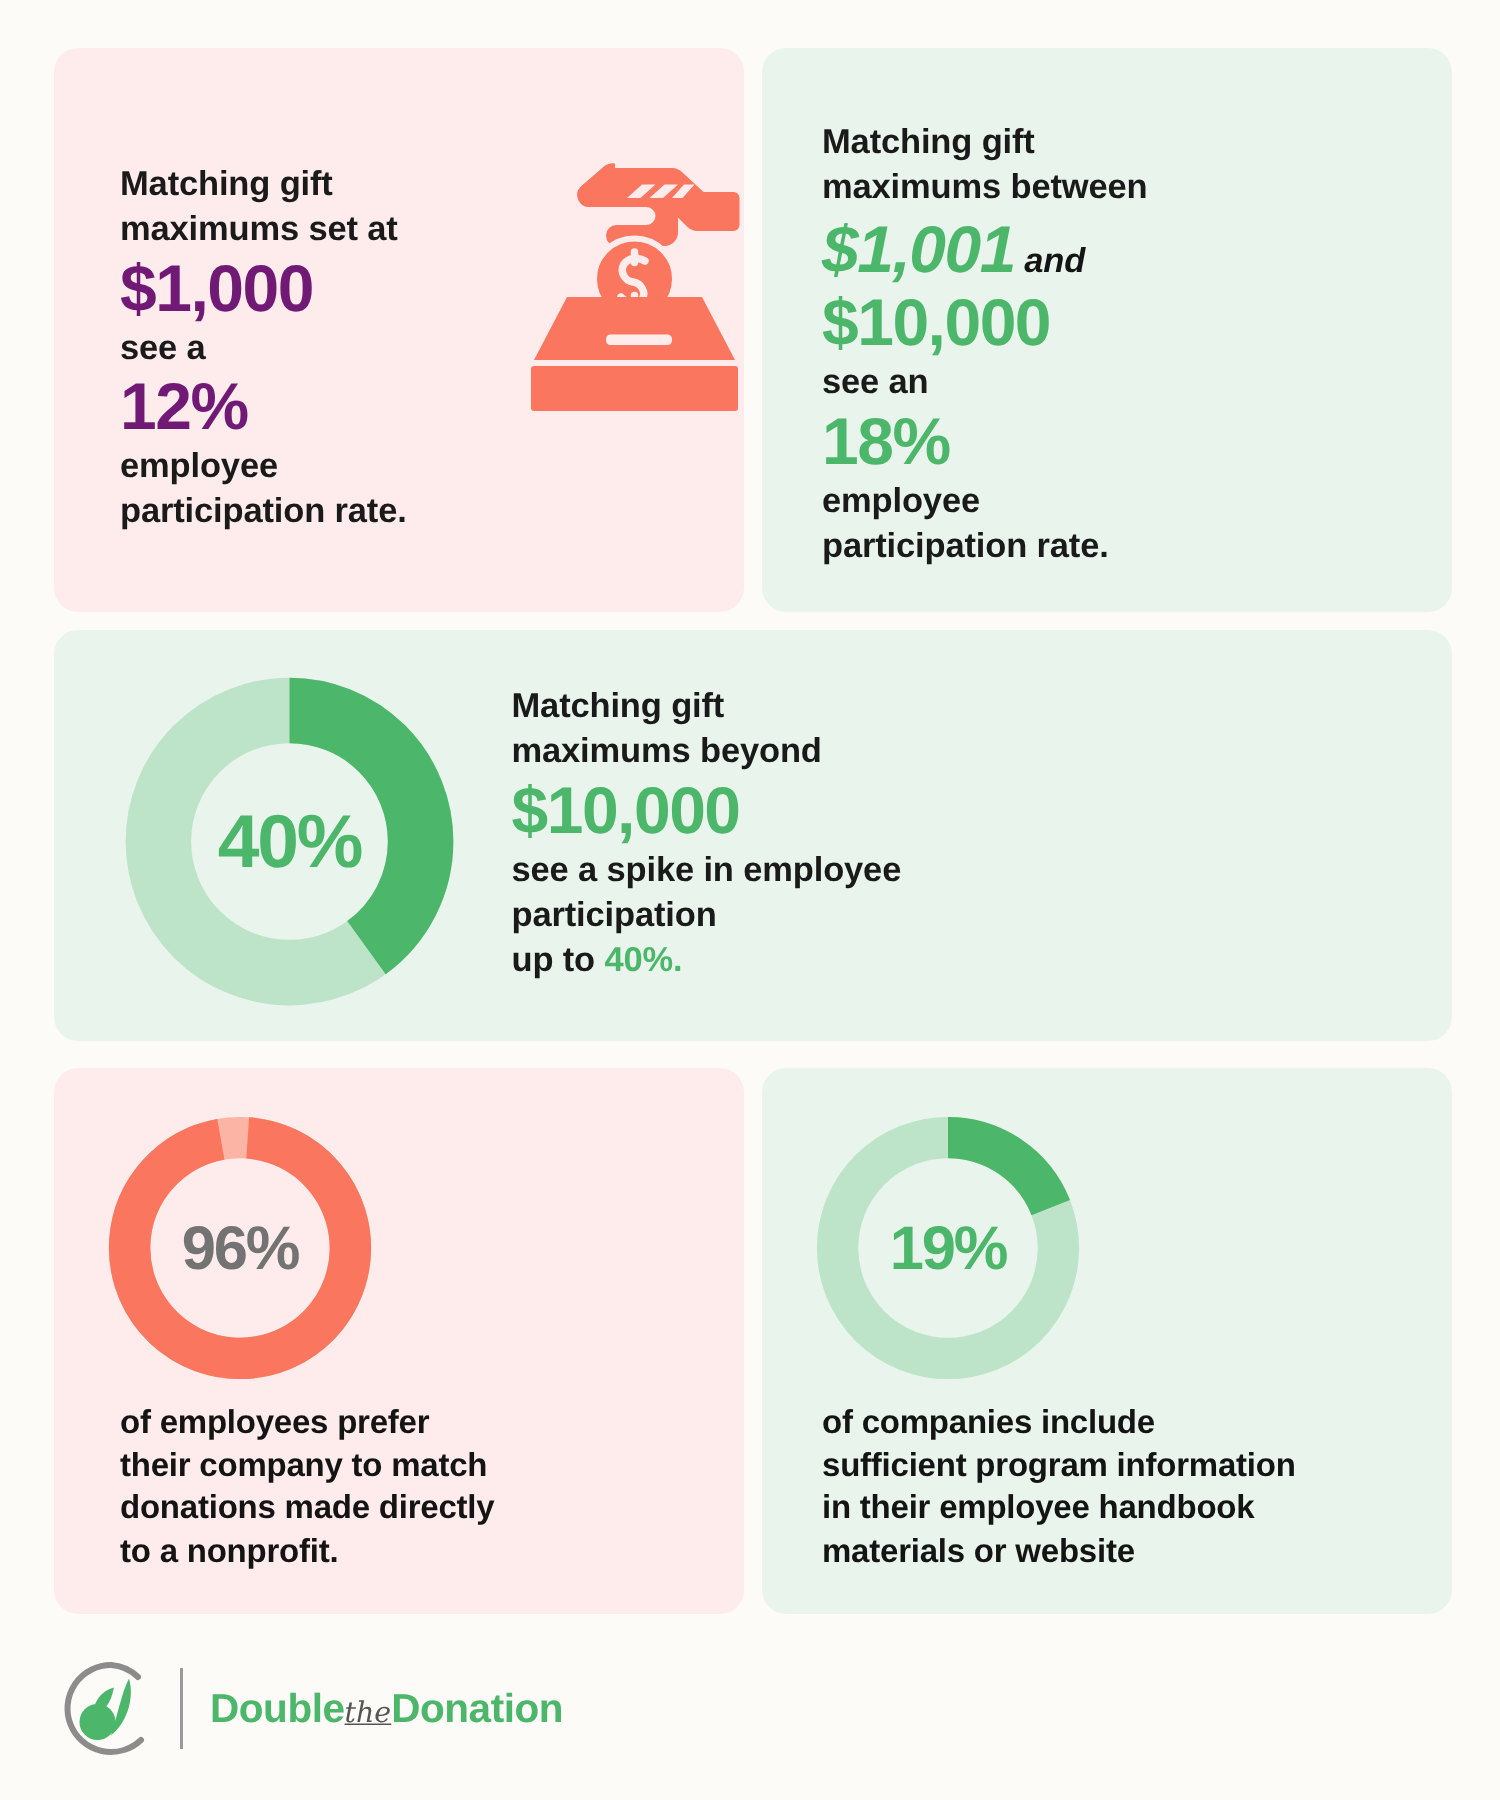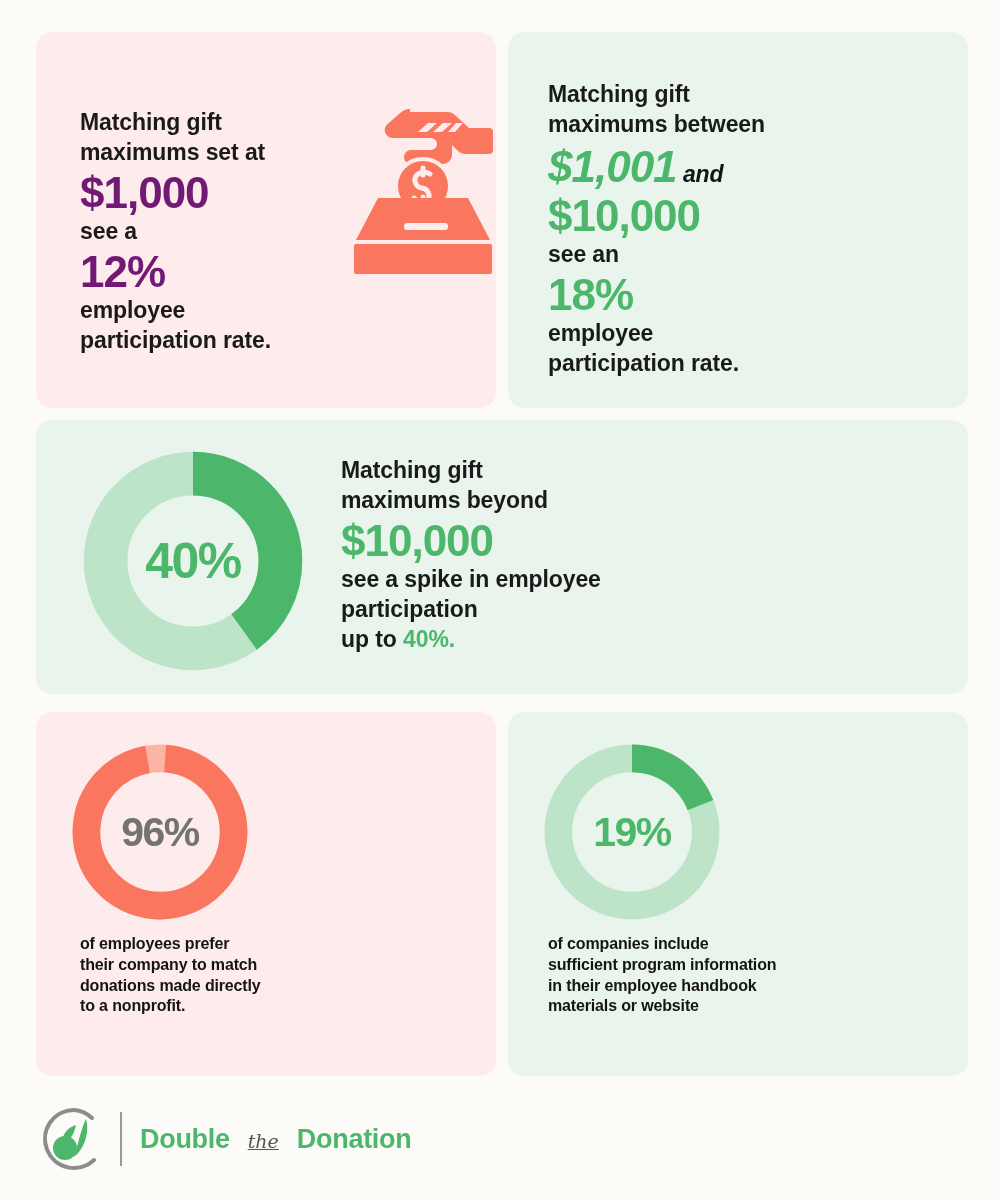--- a/index.html
+++ b/index.html
@@ -67,21 +67,21 @@
   
   #c1-text { left: 44px; top: 76px; width: 270px; }
   
   #c2-text { left: 40px; top: 48px; width: 300px; }
   
   #c3-text { left: 305px; top: 36px; width: 330px; }
 
   
   .caption {
     position: absolute;
-    font-size: 16px;
+    font-size: 22px;
     line-height: 1.30;
     font-weight: 700;
     letter-spacing: -0.15px;
     color: #141414;
   }
   #c4-caption { left: 44px; top: 222px; width: 400px; }
   #c5-caption { left: 40px; top: 222px; width: 410px; }
 
   
   .donut {
@@ -127,21 +127,21 @@
     flex: 0 0 auto;
   }
   #logo-wordmark {
     font-size: 27px;
     font-weight: 800;
     color: #4cb76a;
     letter-spacing: -0.3px;
     white-space: nowrap;
     display: flex;
     align-items: baseline;
-    gap: 18px;
+    gap: 0;
   }
   #logo-the {
     font-family: "DejaVu Serif", serif;
     font-style: italic;
     font-weight: 400;
     font-size: 19px;
     color: #555555;
     text-decoration: underline;
     letter-spacing: 0;
   }

